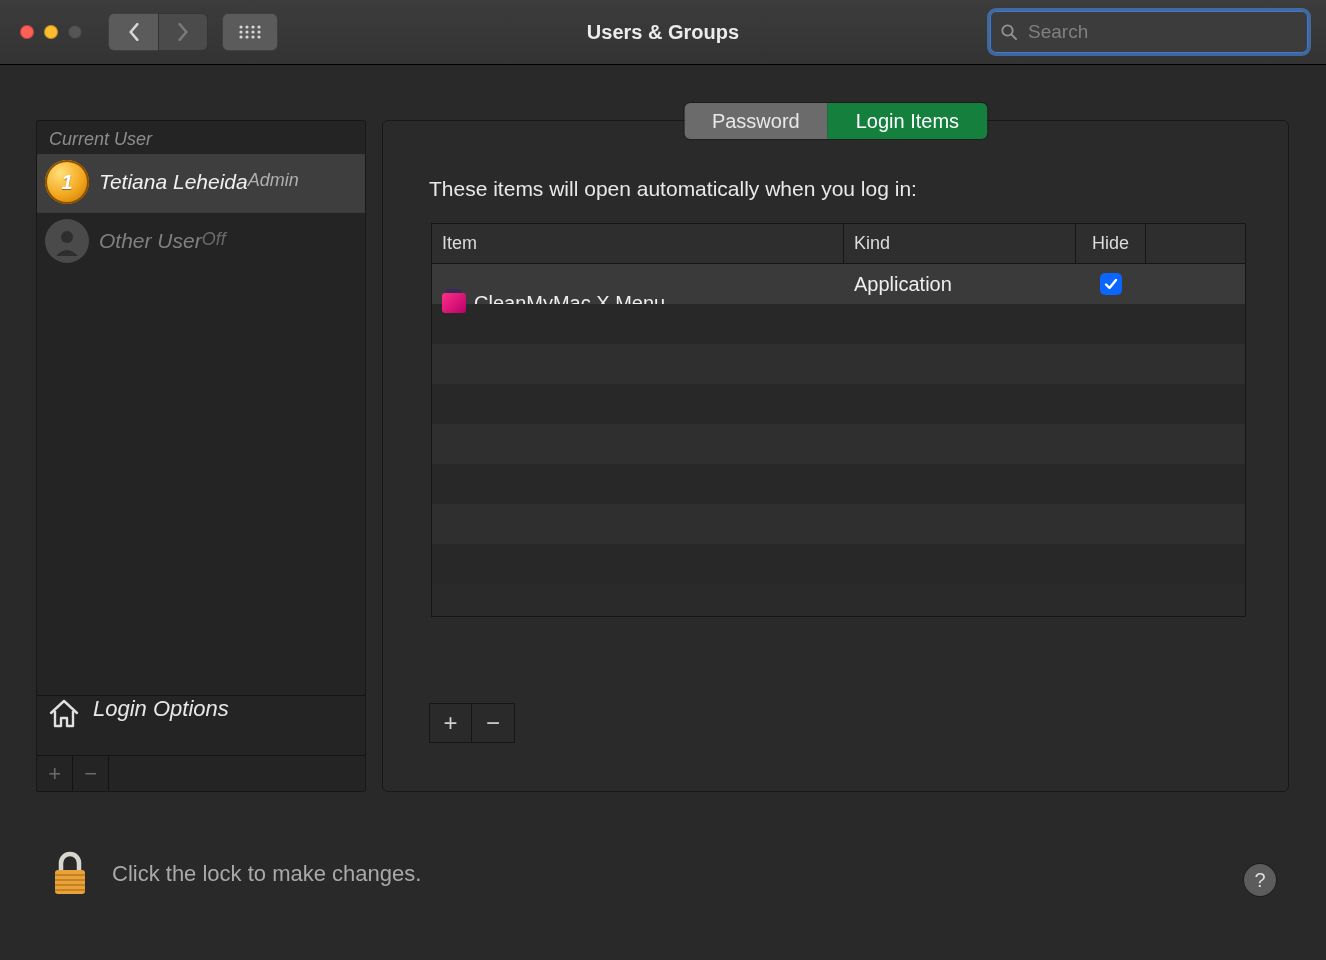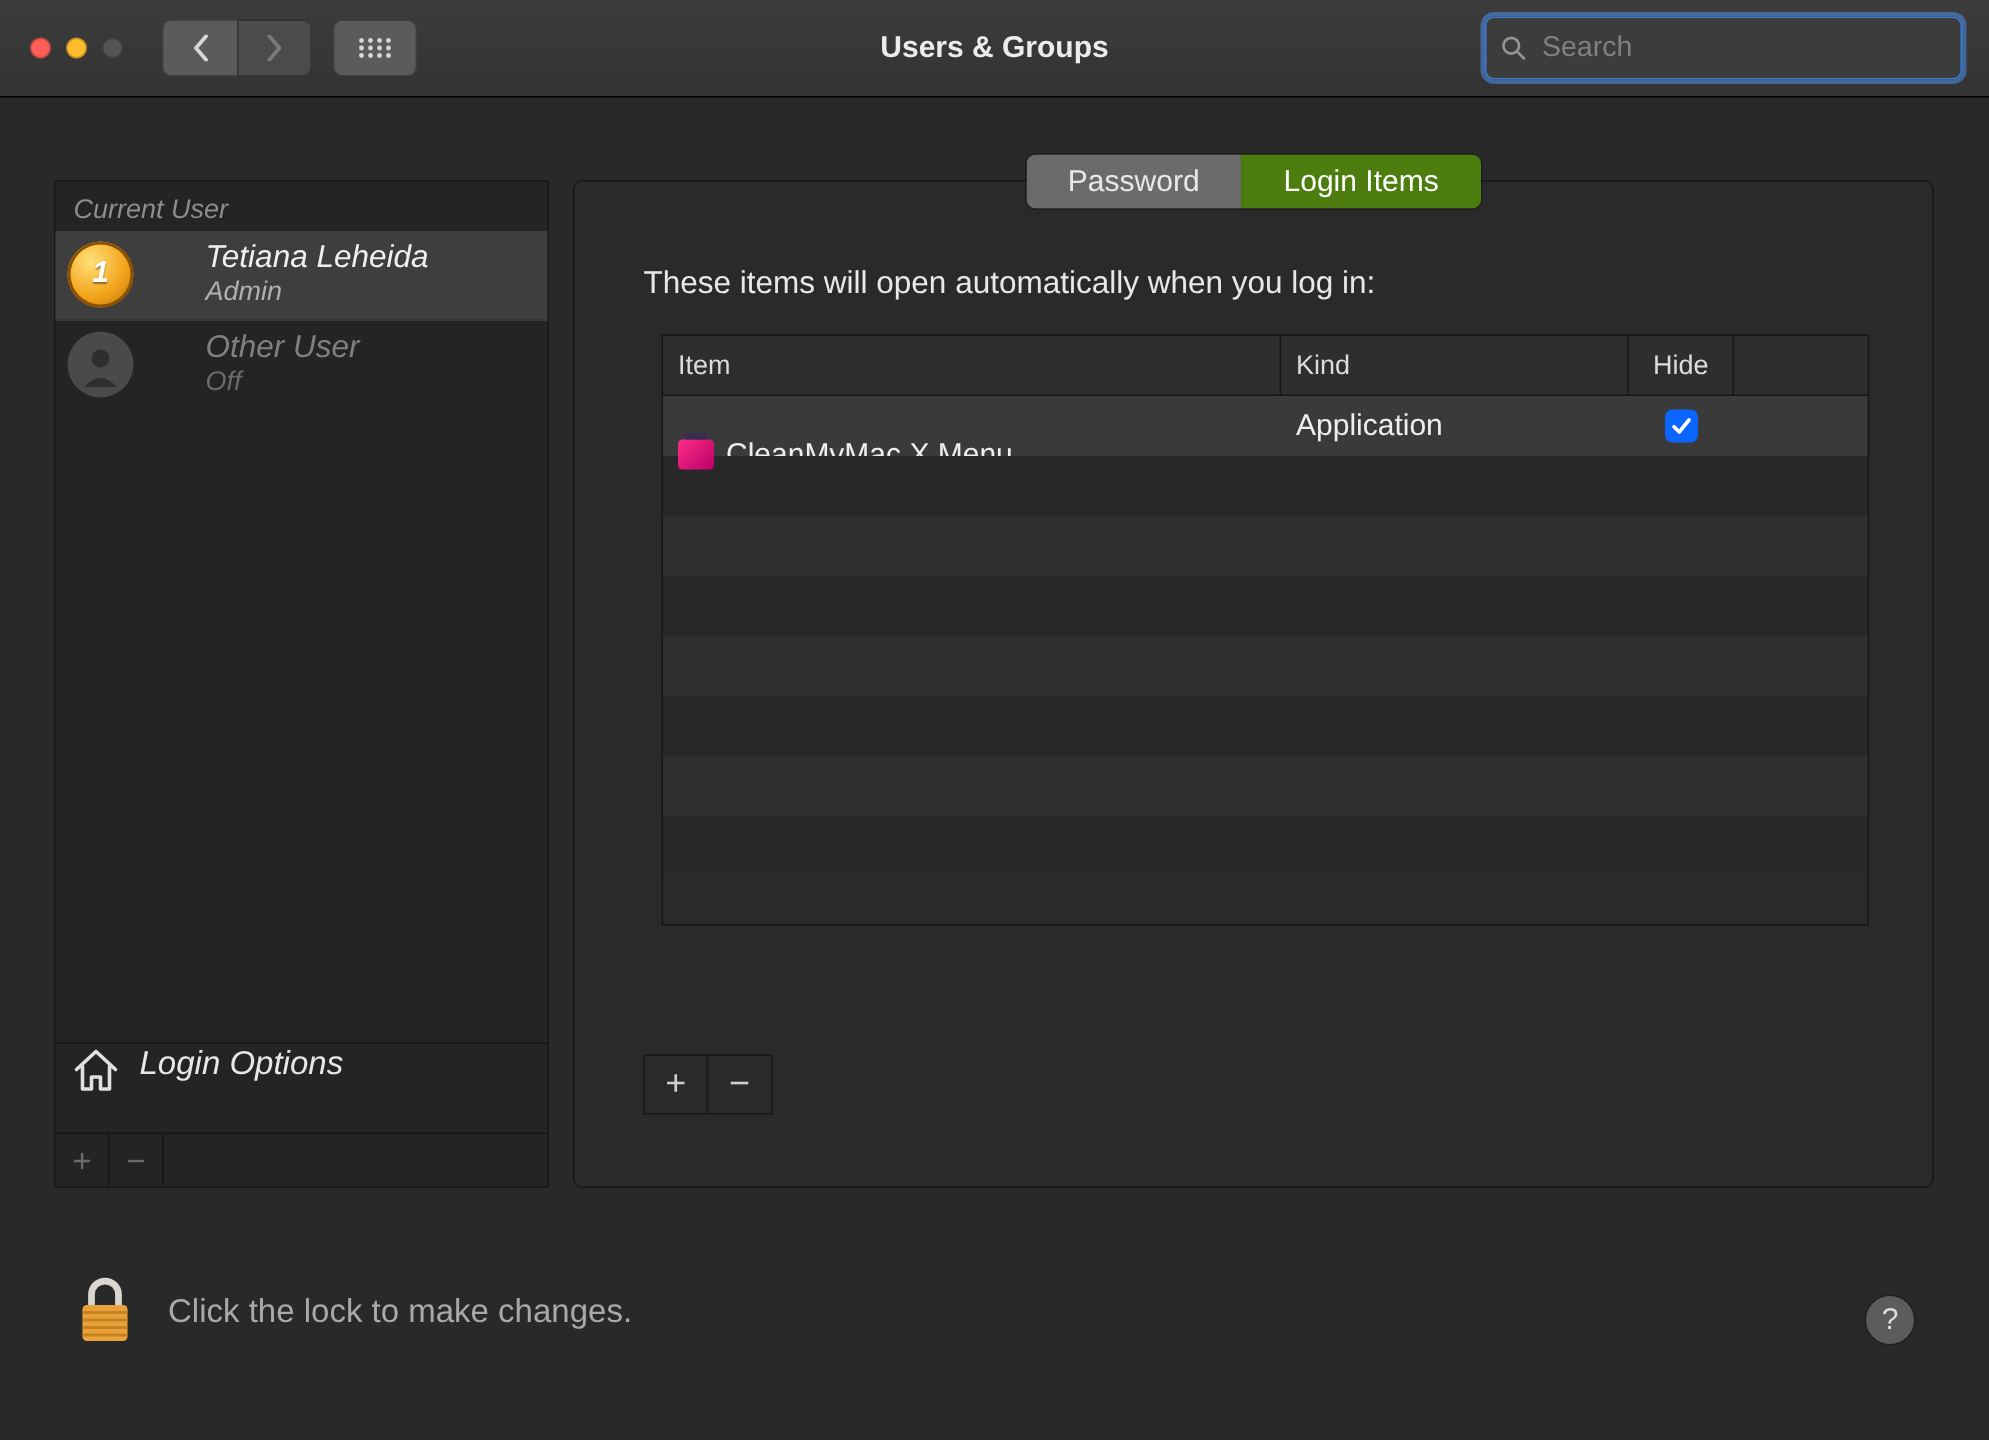--- a/index.html
+++ b/index.html
@@ -72,21 +72,21 @@
   
   .body { position:absolute; left:36px; right:36px; top:120px; bottom:0;}
   .sidebar {
     position:absolute; left:0; top:0; width:330px; height:672px;
     background:#242424; border:1px solid #171717; border-radius:2px;
     display:flex; flex-direction:column;font-style:italic;
   }
   .side-section-label { font-size:18px; color:var(--text-dim); padding:8px 12px 4px 12px;}
   .user-row { display:flex; align-items:center; padding:6px 8px 8px 8px; gap:10px;}
   .user-row.selected { background:var(--row-selected);}
-  .user-name-col { display:flex; flex-direction:column;margin-left:38px;}
+  .user-name-col { display:flex; flex-direction:row;}
   .user-name { font-size:21px; color:#f0f0f0;}
   .user-role { font-size:18px; color:#b0b0b0;}
   .other .user-name { color:#808080; font-size:21px;}
   .other .user-role { color:#6a6a6a;}
   .sidebar-divider { height:1px; background:#3a3a3a;}
   .login-options {
     margin-top:auto; height:60px; border-top:1px solid #141414;
     display:flex; align-items:flex-start; gap:12px; padding:0 10px;
     font-size:22px; color:#e8e8e8;
   }
@@ -95,24 +95,24 @@
 
   
   .main {
     position:absolute; left:346px; right:1px; top:0; height:672px;
     border:1px solid #171717; border-radius:6px;
     background:#2a2a2a;
   }
   .tabbar { position:absolute; top:-18px; left:50%; transform:translateX(-50%); display:flex; border-radius:6px; overflow:hidden; box-shadow:0 0 0 1px rgba(0,0,0,.25);}
   .tab { height:36px; padding:0 28px; display:flex; align-items:center; font-size:20px;}
   .tab.inactive { background:var(--btn-grey-hi); color:#e8e8e8;}
-  .tab.active { background:#4d7c0f; color:#fff;}
+  .tab.active { background:#15803d; color:#fff;}
   .intro { position:absolute; left:46px; top:56px; font-size:21px; color:#e8e8e8;}
 
-  .table-wrap { position:absolute; left:58px; right:42px; top:102px; height:394px; border:1px solid #161616;}
+  .table-wrap { position:absolute; left:48px; right:42px; top:102px; height:394px; border:1px solid #161616;}
   .table-header-row { height:40px; display:flex; background:var(--table-header); border-bottom:1px solid #161616; font-size:18px; color:#dcdcdc;}
   .th { display:flex; align-items:center; border-right:1px solid #161616;}
   .th-item { flex:0 0 412px; padding-left:10px;}
   .th-kind { flex:0 0 232px; padding-left:10px;}
   .th-hide { flex:0 0 70px; justify-content:center;}
   .th-last { flex:1; border-right:none;}
   .table-body { height:calc(100% - 40px); display:flex; flex-direction:column;}
   .trow { height:40px; display:flex; align-items:center; font-size:20px;}
   .trow.selected { background:#3a3a3a; color:#eee;}
   .trow.stripe-a { background:var(--table-stripe-a);}

